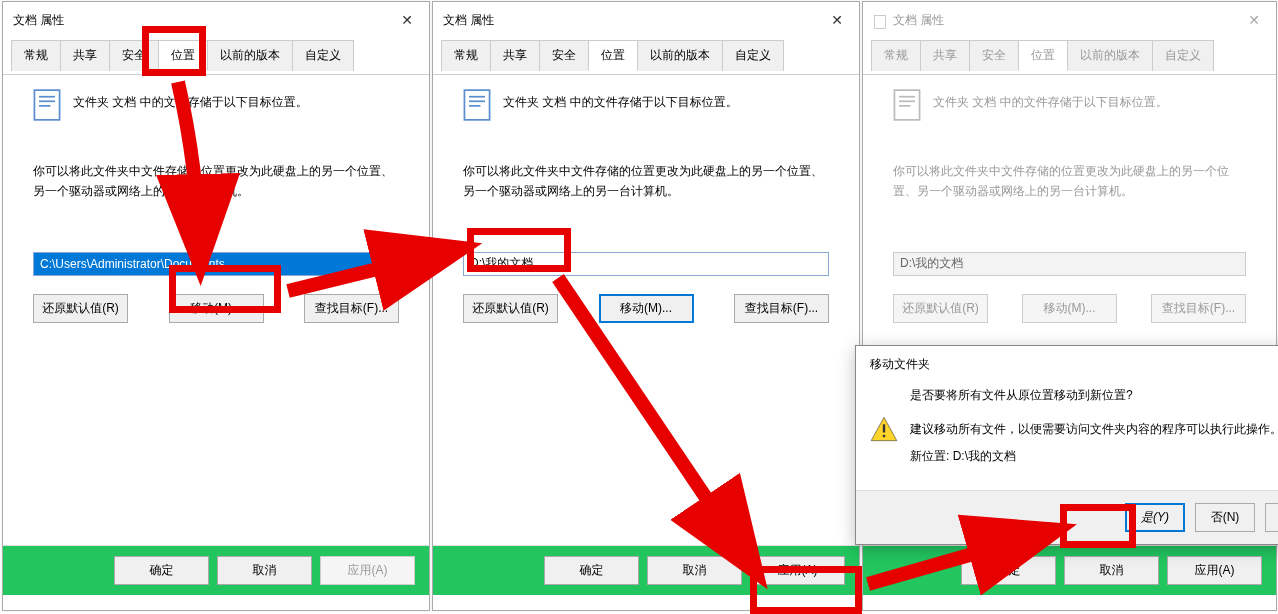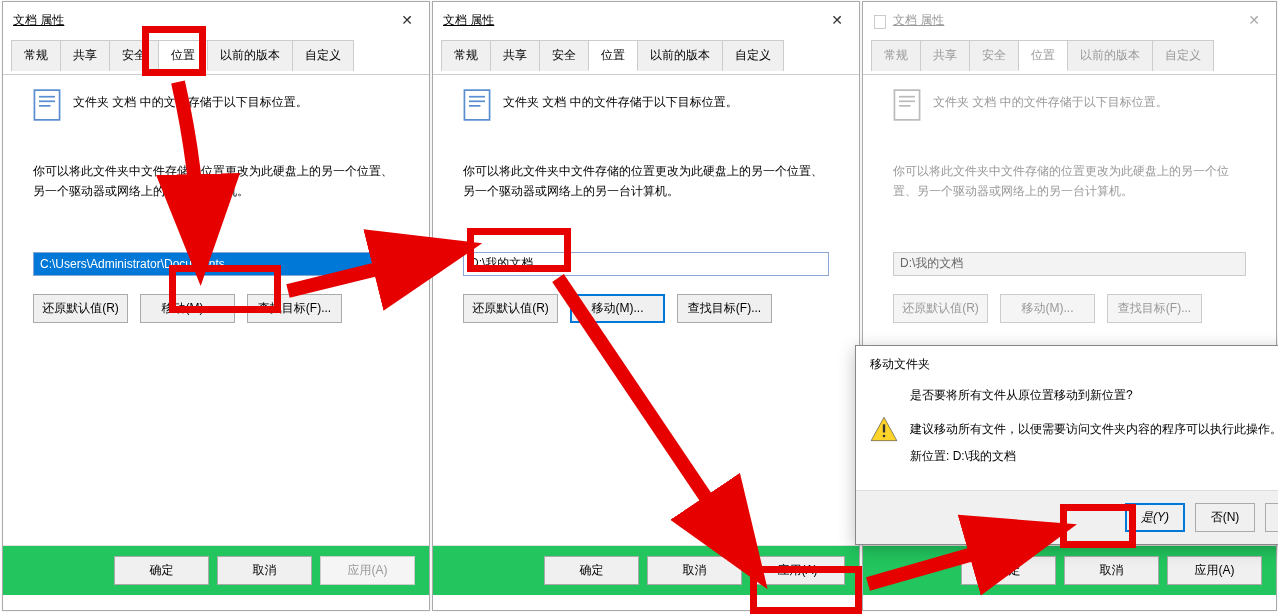--- a/index.html
+++ b/index.html
@@ -20,21 +20,21 @@
 }
 .dialog.dim { color: #999; }
 .title-bar {
   display: flex;
   justify-content: space-between;
   align-items: center;
   padding: 8px 10px 6px 10px;
   font-size: 12px;
 }
 .dialog.dim .title-bar { color: #999; }
-.title-left { display: flex; align-items: flex-end; gap: 6px; text-decoration: underline; }
+.title-left { display: flex; align-items: flex-end; gap: 6px; }
 .title-icon {
   width: 14px; height: 14px;
   display: inline-block;
 }
 .close-x {
   font-size: 14px;
   cursor: pointer;
   color: #333;
   padding: 2px 6px;
 }
@@ -87,21 +87,21 @@
 }
 .path-input.selected::selection {
   background: #0078d7;
   color: #fff;
 }
 .path-input.dim-input {
   background: #f3f3f3;
   color: #666;
   border: 1px solid #ccc;
 }
-.btn-row { display: flex; gap: 12px; justify-content: flex-start; }
+.btn-row { display: flex; gap: 12px; justify-content: space-between; }
 .btn {
   min-width: 95px;
   padding: 5px 8px;
   font-size: 12px;
   background: #f0f0f0;
   border: 1px solid #aaa;
   cursor: pointer;
   font-family: inherit;
 }
 .btn.focus {

